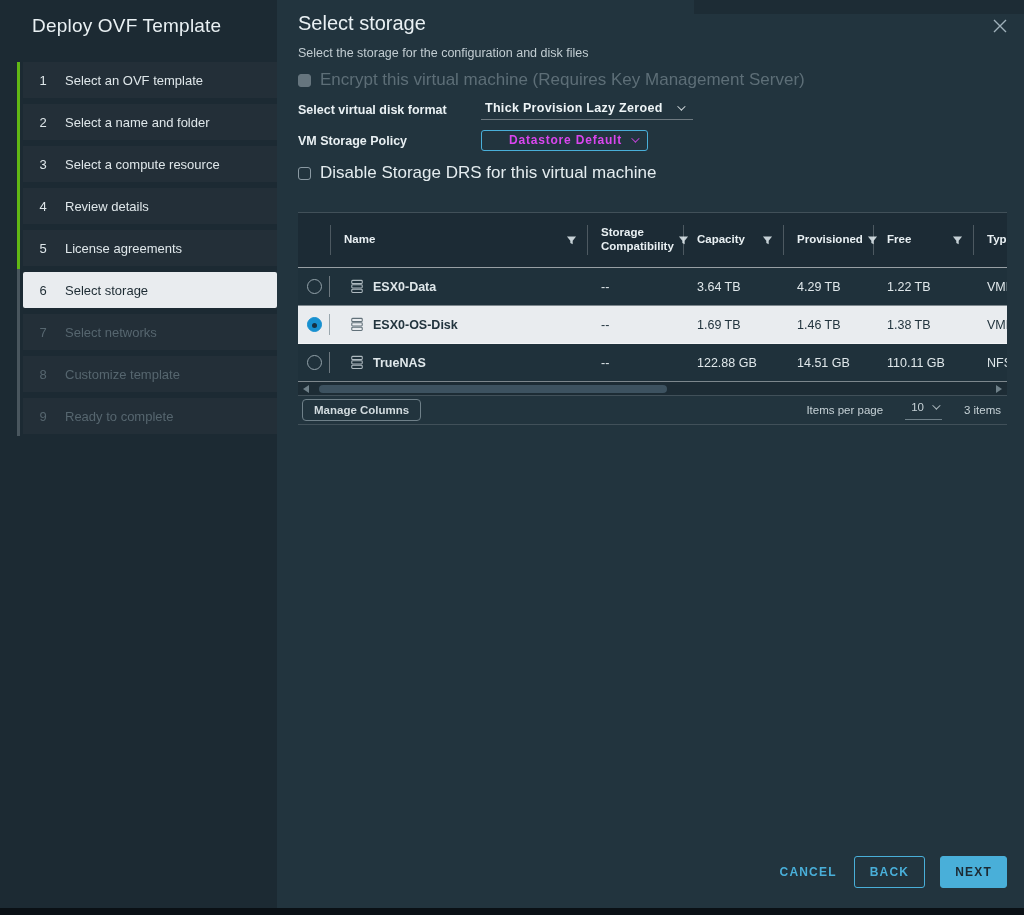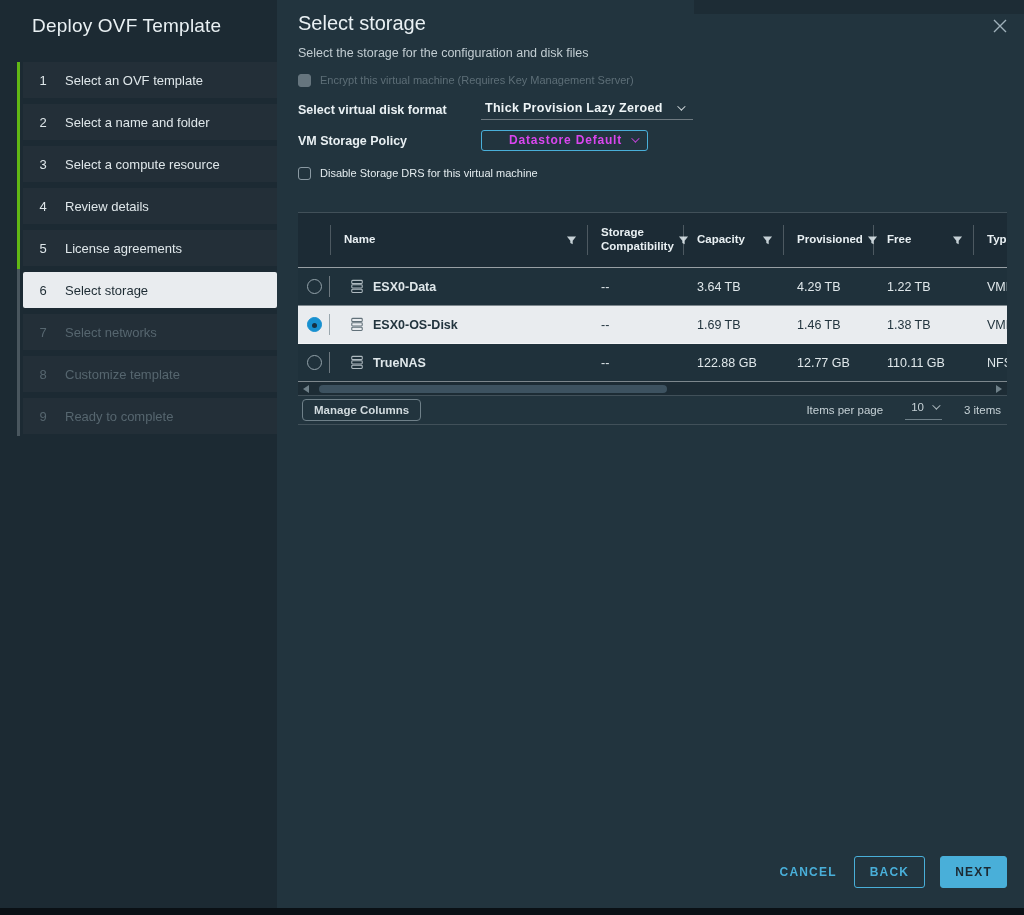--- a/index.html
+++ b/index.html
@@ -50,21 +50,21 @@
   .top-shade { position:absolute; top:0; right:0; width:330px; height:14px;
     background:rgba(0,0,0,0.14); pointer-events:none; }
   .close-btn { position:absolute; top:17px; right:15px; width:18px; height:18px;
     cursor:pointer; color:#9fb0ba; }
   .close-btn svg { width:100%; height:100%; }
 
   .page-title { font-size:20px; font-weight:400; color:#e9f0f3; margin-top:2px; }
   .page-sub { font-size:12.5px; color:#c2cdd2; margin-top:11px; }
 
   .form-row { display:flex; align-items:center; margin-top:10px; min-height:20px; }
-  .chk-row { font-size:11px; }
+  .chk-row { font-size:17px; }
   .chk-row.disabled { color:#5d6e77; }
   .checkbox {
     width:13px; height:13px; border:1px solid #8b9aa3; border-radius:3px;
     display:inline-block; margin-right:9px; flex:0 0 13px; cursor:pointer;
   }
   .checkbox.filled { background:#66757e; border-color:#66757e; cursor:default; }
   .f-label { width:183px; flex:0 0 183px; font-size:12.5px; font-weight:700; color:#e9f0f3; }
 
   .select-flat {
     display:inline-flex; align-items:center;
@@ -357,21 +357,21 @@
                     <rect x="2" y="1.5" width="12" height="3.6" rx="1"></rect>
                     <rect x="2" y="6.6" width="12" height="3.6" rx="1"></rect>
                     <rect x="2" y="11.7" width="12" height="3.6" rx="1"></rect>
                   </g>
                 </svg>
               </span>
               <span>TrueNAS</span>
             </div>
             <div class="td">--</div>
             <div class="td">122.88 GB</div>
-            <div class="td">12.77 GB</div>
+            <div class="td">14.51 GB</div>
             <div class="td">110.11 GB</div>
             <div class="td">NFS</div>
           </div>
         </div>
       <div class="hscroll">
         <span class="arr arr-left"></span>
         <div class="thumb"></div>
         <span class="arr arr-right"></span>
       </div>
       <div class="tfoot">

